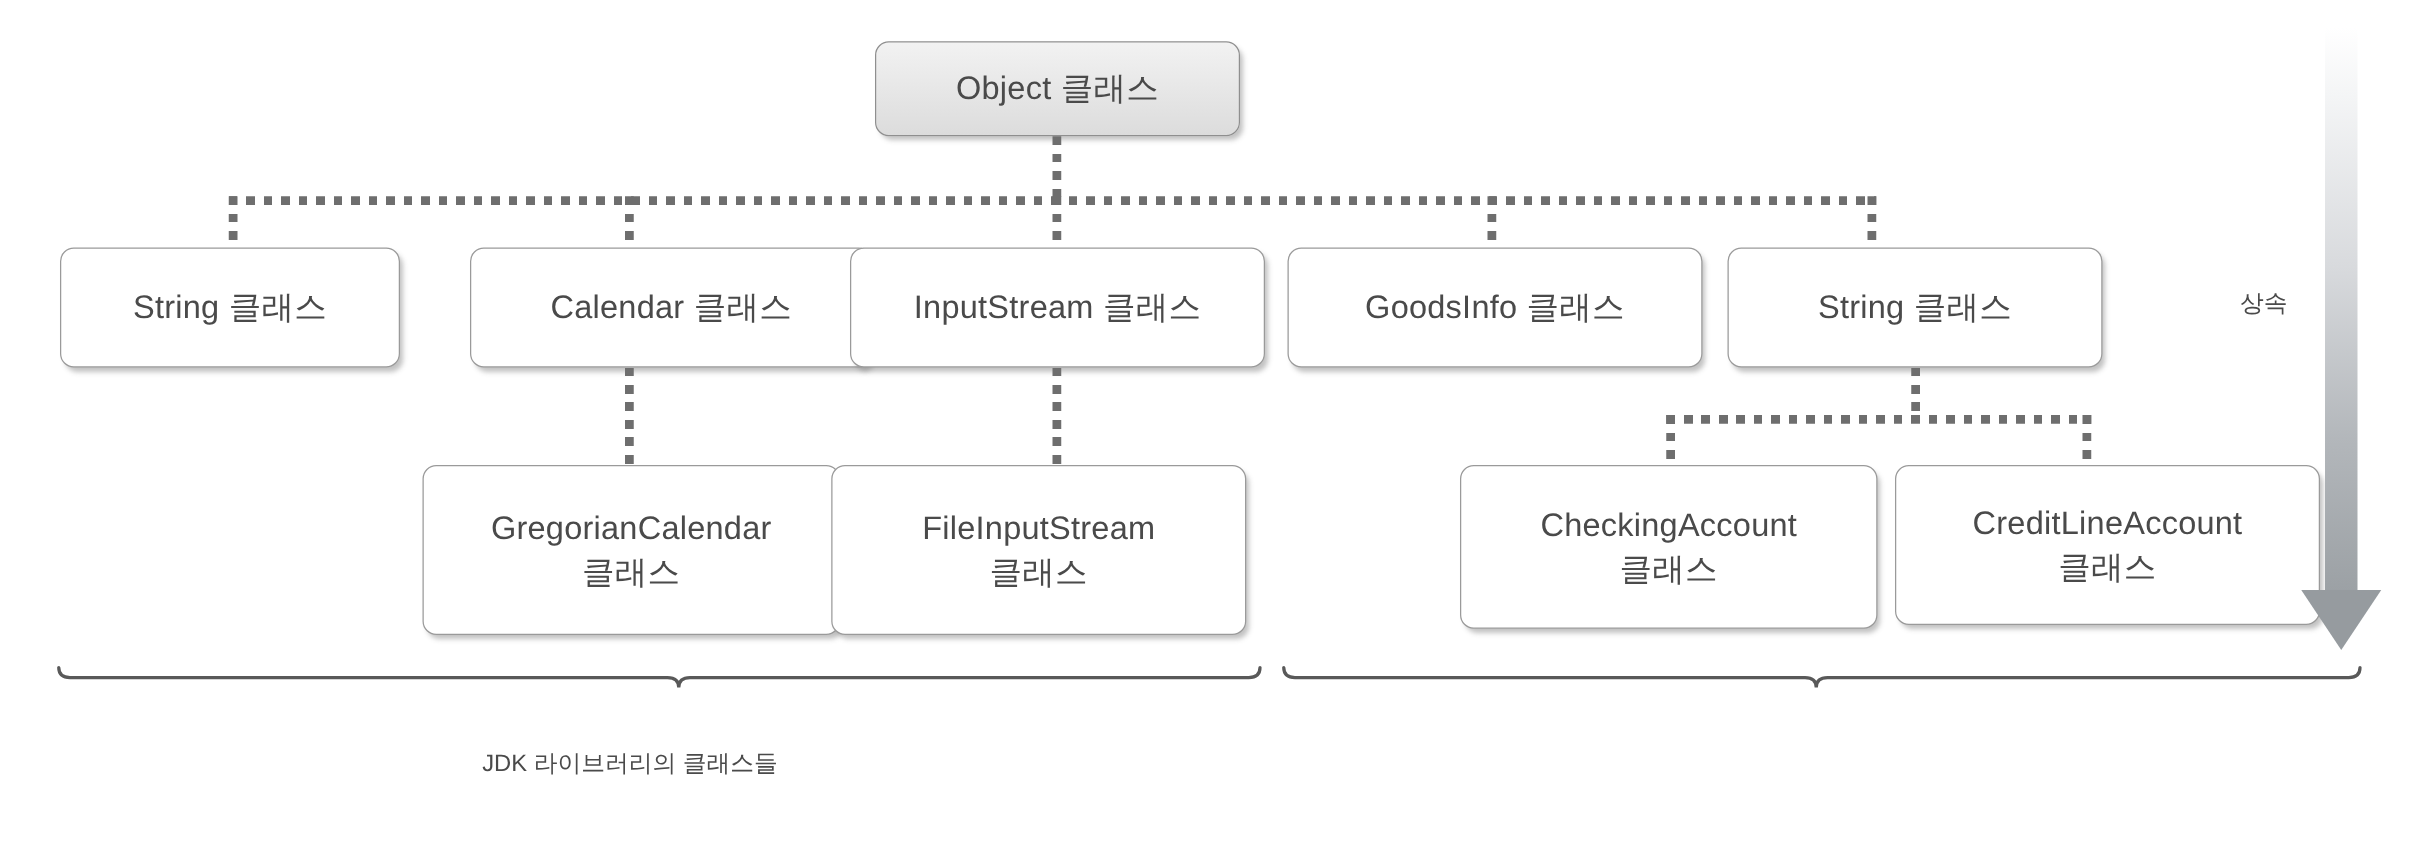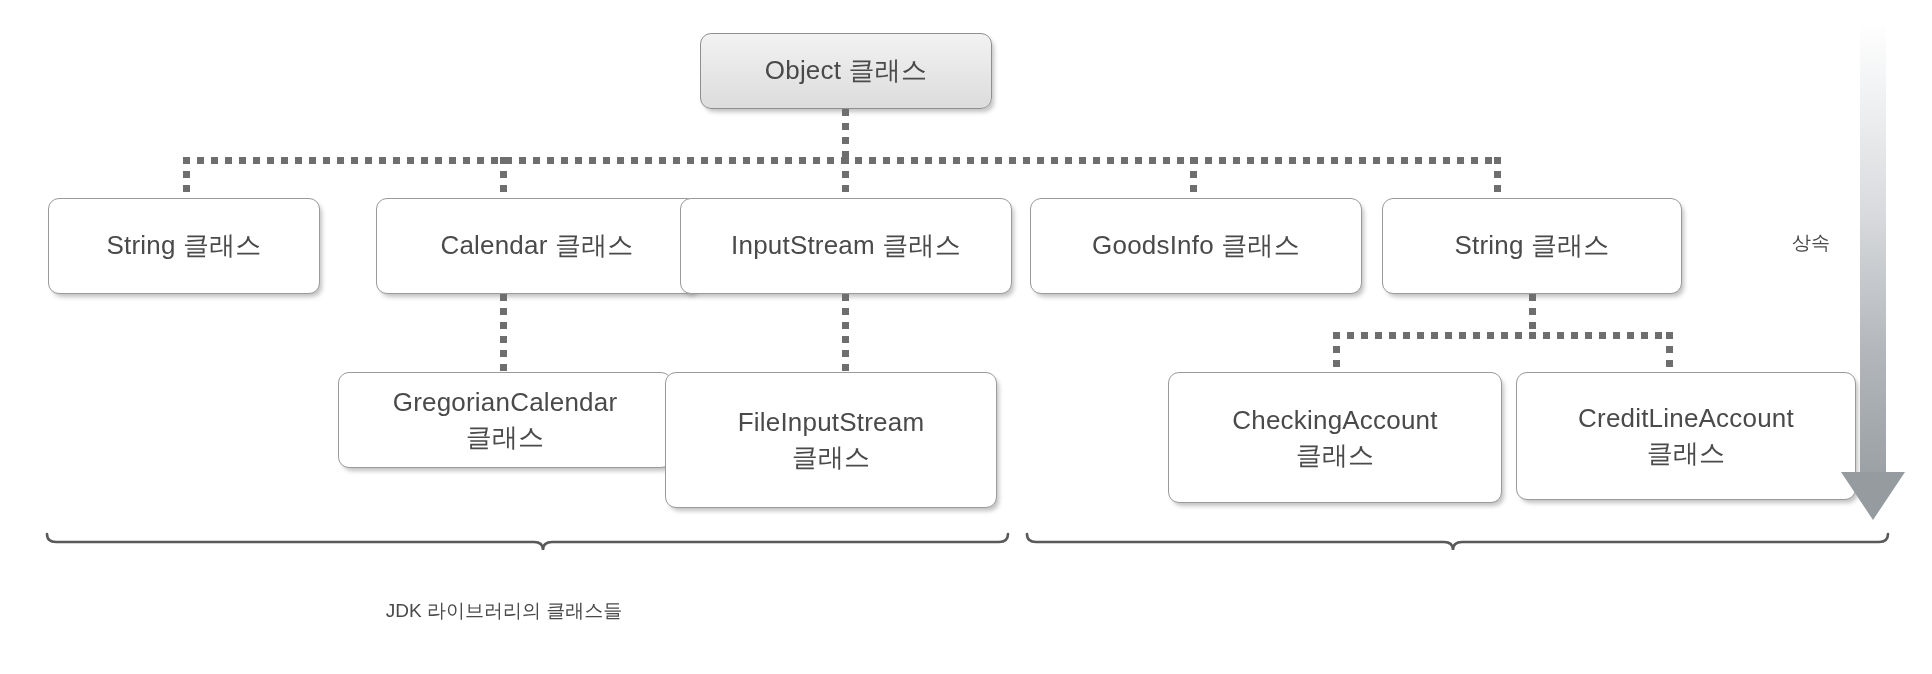--- a/index.html
+++ b/index.html
@@ -111,21 +111,21 @@
   <div class="node" style="left:1382px;top:198px;width:300px;height:96px;">String 클래스</div>
 
   <div class="dot-v" style="left:500px;top:294px;height:80px;"></div>
   <div class="dot-v" style="left:842px;top:294px;height:80px;"></div>
 
   <div class="dot-v" style="left:1529px;top:294px;height:44px;"></div>
   <div class="dot-h" style="left:1333px;top:332px;width:340px;"></div>
   <div class="dot-v" style="left:1333px;top:332px;height:44px;"></div>
   <div class="dot-v" style="left:1666px;top:332px;height:44px;"></div>
 
-  <div class="node two-line" style="left:338px;top:372px;width:334px;height:96px;">GregorianCalendar
+  <div class="node two-line" style="left:338px;top:372px;width:334px;height:136px;">GregorianCalendar
 클래스</div>
 
   <div class="node two-line" style="left:665px;top:372px;width:332px;height:136px;">FileInputStream
 클래스</div>
 
   <div class="node two-line" style="left:1168px;top:372px;width:334px;height:131px;">CheckingAccount
 클래스</div>
 
   <div class="node two-line" style="left:1516px;top:372px;width:340px;height:128px;">CreditLineAccount
 클래스</div>

